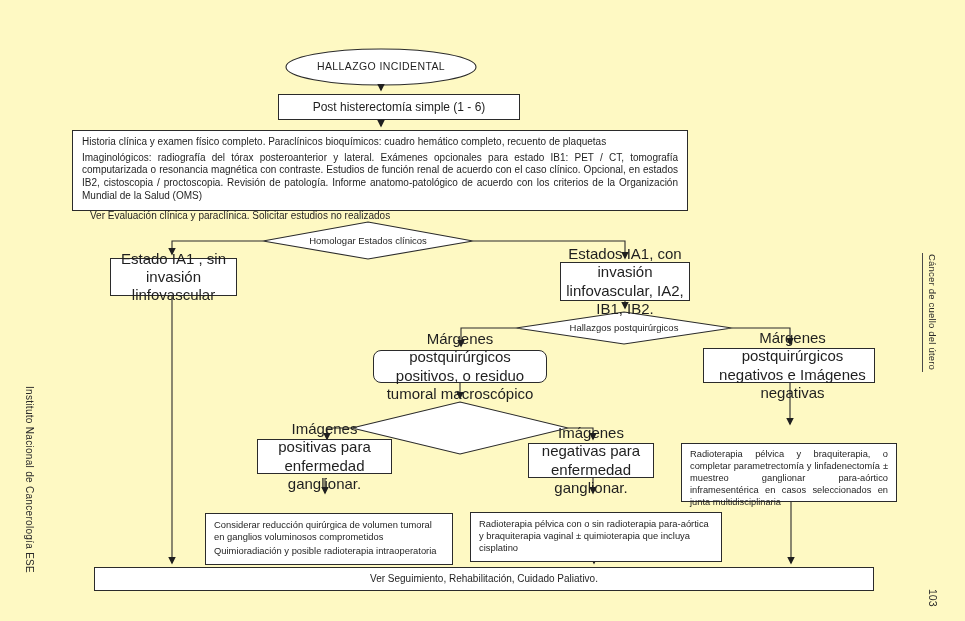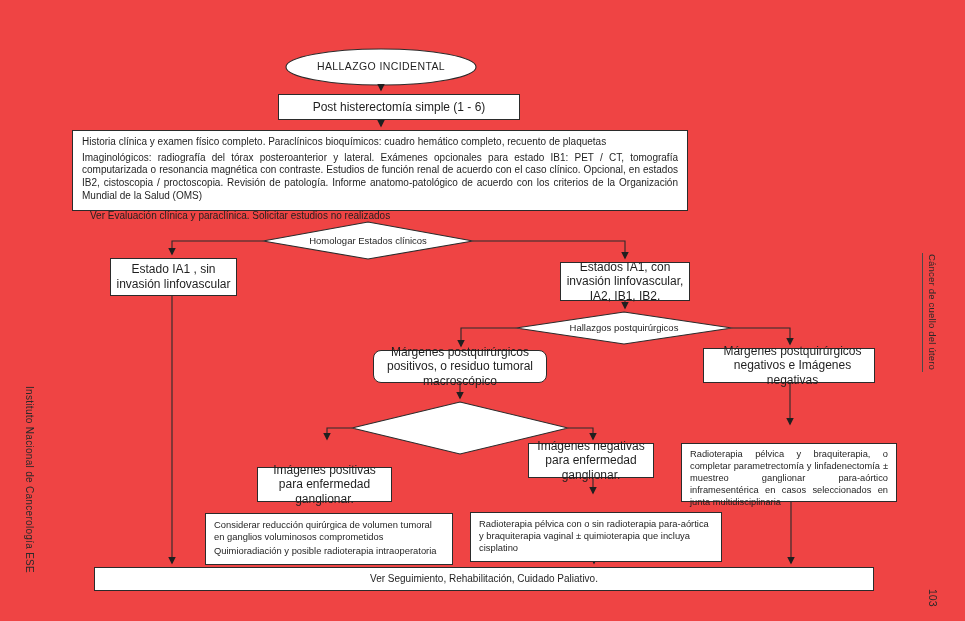--- a/index.html
+++ b/index.html
@@ -1,25 +1,25 @@
 <!DOCTYPE html>
 <html><head>
 <meta charset="utf-8">
 <style>
   html,body{margin:0;padding:0;background:#fff;}
   body{width:965px;height:621px;overflow:hidden;
        font-family:"Liberation Sans","DejaVu Sans",sans-serif;color:#1f1f1f;}
-  #page{position:relative;width:965px;height:621px;background:#ef4444;}
+  #page{position:relative;width:965px;height:621px;background:#fef9c3;}
   svg{position:absolute;left:0;top:0;}
   svg .shape{fill:#fff;stroke:#2b2b2b;stroke-width:1.1;}
   svg line,svg polyline{fill:none;stroke:#2b2b2b;stroke-width:1.1;}
 
   .node{position:absolute;border:1px solid #2b2b2b;background:#fff;box-sizing:border-box;
         display:flex;align-items:center;justify-content:center;text-align:center;
-        font-size:12px;line-height:1.22;padding:2px 4px;}
+        font-size:15px;line-height:1.22;padding:2px 4px;}
   .node.lefty{display:block;text-align:left;padding:5px 8px;margin-top:15px;}
   .dlabel{position:absolute;text-align:center;font-size:9.5px;line-height:1.25;}
 
   #workup{position:absolute;left:72px;top:130px;width:616px;height:81px;
           border:1px solid #2b2b2b;background:#fff;box-sizing:border-box;
           padding:5px 9px 4px 9px;font-size:10px;line-height:1.27;}
   #workup p{margin:0 0 3px 0;}
   #workup p.just{text-align:justify;}
   #workup p:last-child{margin:8px;}
 
@@ -87,21 +87,21 @@
 
   <div class="dlabel" style="left:268px;top:235px;width:200px;">Homologar Estados clínicos</div>
   <div class="dlabel" style="left:524px;top:322px;width:200px;">Hallazgos postquirúrgicos</div>
 
   <div class="node" style="left:110px;top:258px;width:127px;height:38px;">Estado IA1 , sin invasión linfovascular</div>
   <div class="node" style="left:560px;top:262px;width:130px;height:39px;">Estados IA1, con invasión linfovascular, IA2, IB1, IB2.</div>
 
   <div class="node" style="left:373px;top:350px;width:174px;height:33px;border-radius:8px;">Márgenes postquirúrgicos positivos, o residuo tumoral macroscópico</div>
   <div class="node" style="left:703px;top:348px;width:172px;height:35px;padding-left:11px;">Márgenes postquirúrgicos negativos e Imágenes negativas</div>
 
-  <div class="node" style="left:257px;top:467px;width:135px;height:35px;">Imágenes positivas para enfermedad ganglionar.</div>
+  <div class="node" style="left:257px;top:439px;width:135px;height:35px;">Imágenes positivas para enfermedad ganglionar.</div>
   <div class="node" style="left:528px;top:443px;width:126px;height:35px;">Imágenes negativas para enfermedad ganglionar.</div>
 
   <div class="node lefty" style="left:681px;top:428px;width:216px;height:59px;font-size:9.3px;text-align:justify;line-height:1.28;">Radioterapia pélvica y braquiterapia, o completar parametrectomía y linfadenectomía ± muestreo ganglionar para-aórtico inframesentérica en casos seleccionados en junta multidisciplinaria</div>
 
   <div class="node lefty" style="left:205px;top:498px;width:248px;height:52px;font-size:9.4px;line-height:1.28;">
     <div style="margin-bottom:2px;">Considerar reducción quirúrgica de volumen tumoral en ganglios voluminosos comprometidos</div>
     <div>Quimioradiación y posible radioterapia intraoperatoria</div>
   </div>
 
   <div class="node lefty" style="left:470px;top:497px;width:252px;height:50px;font-size:9.4px;line-height:1.28;">Radioterapia pélvica con o sin radioterapia para-aórtica y braquiterapia vaginal ± quimioterapia que incluya cisplatino</div>

